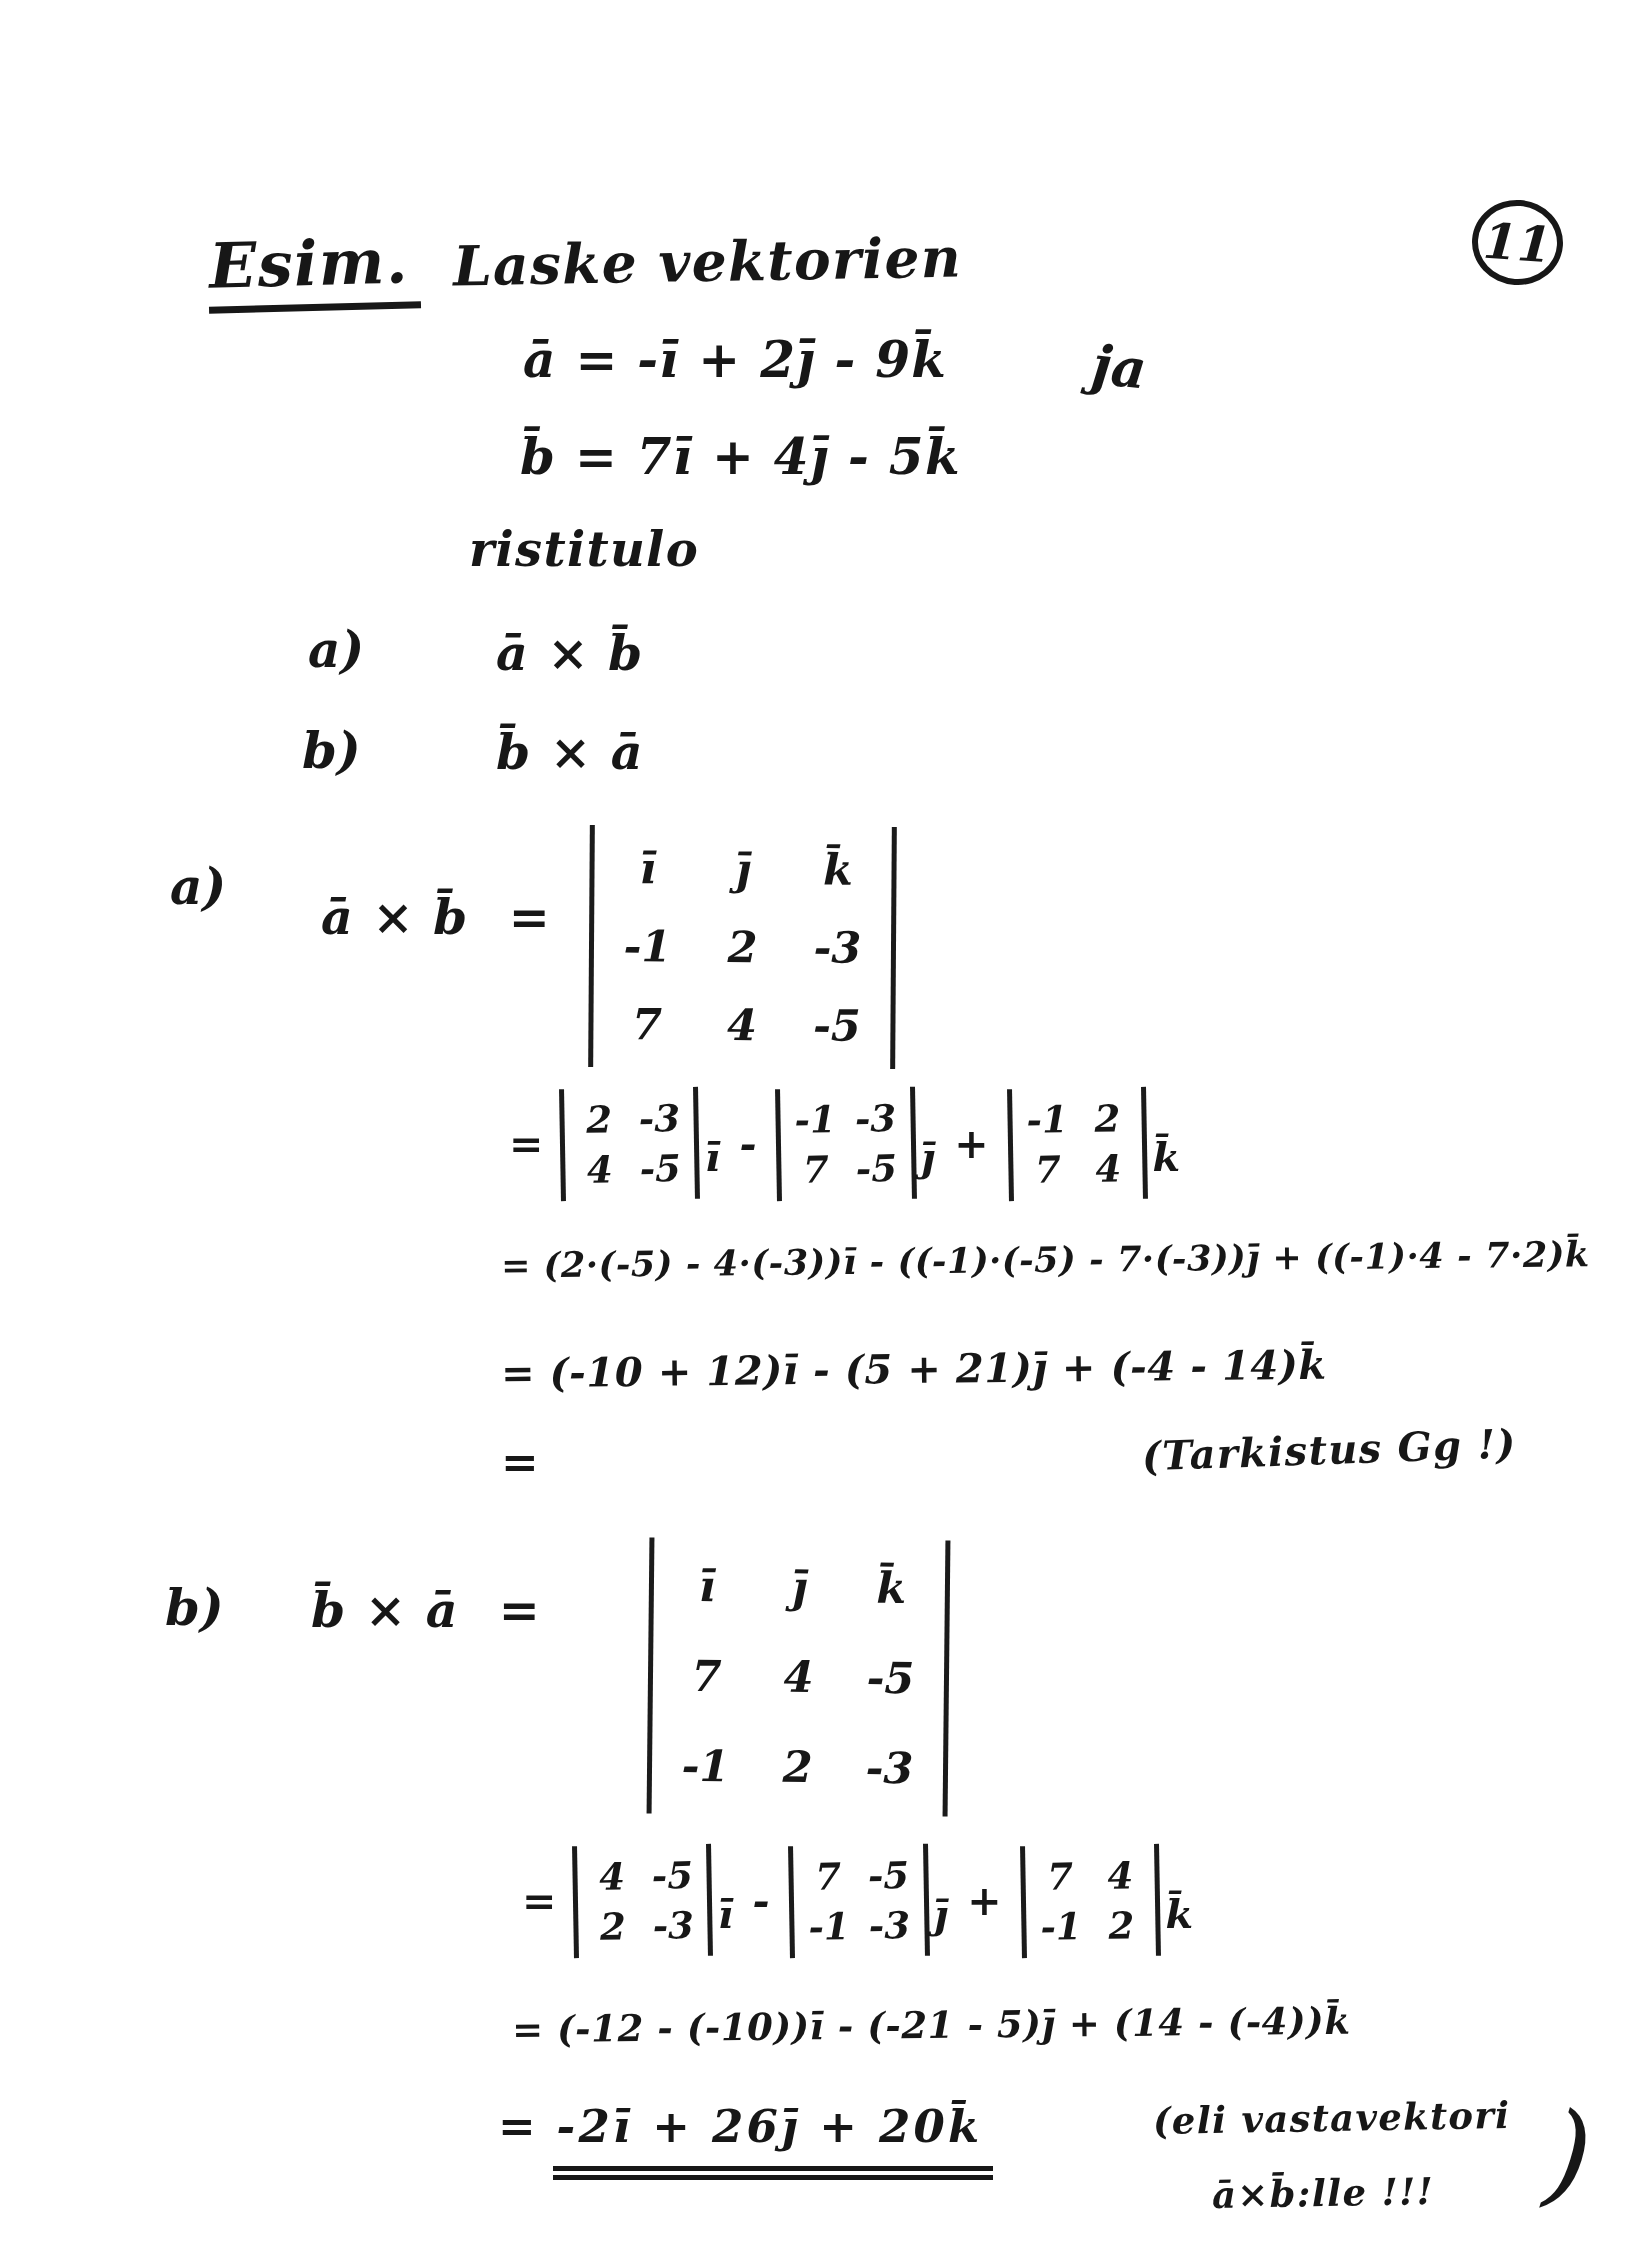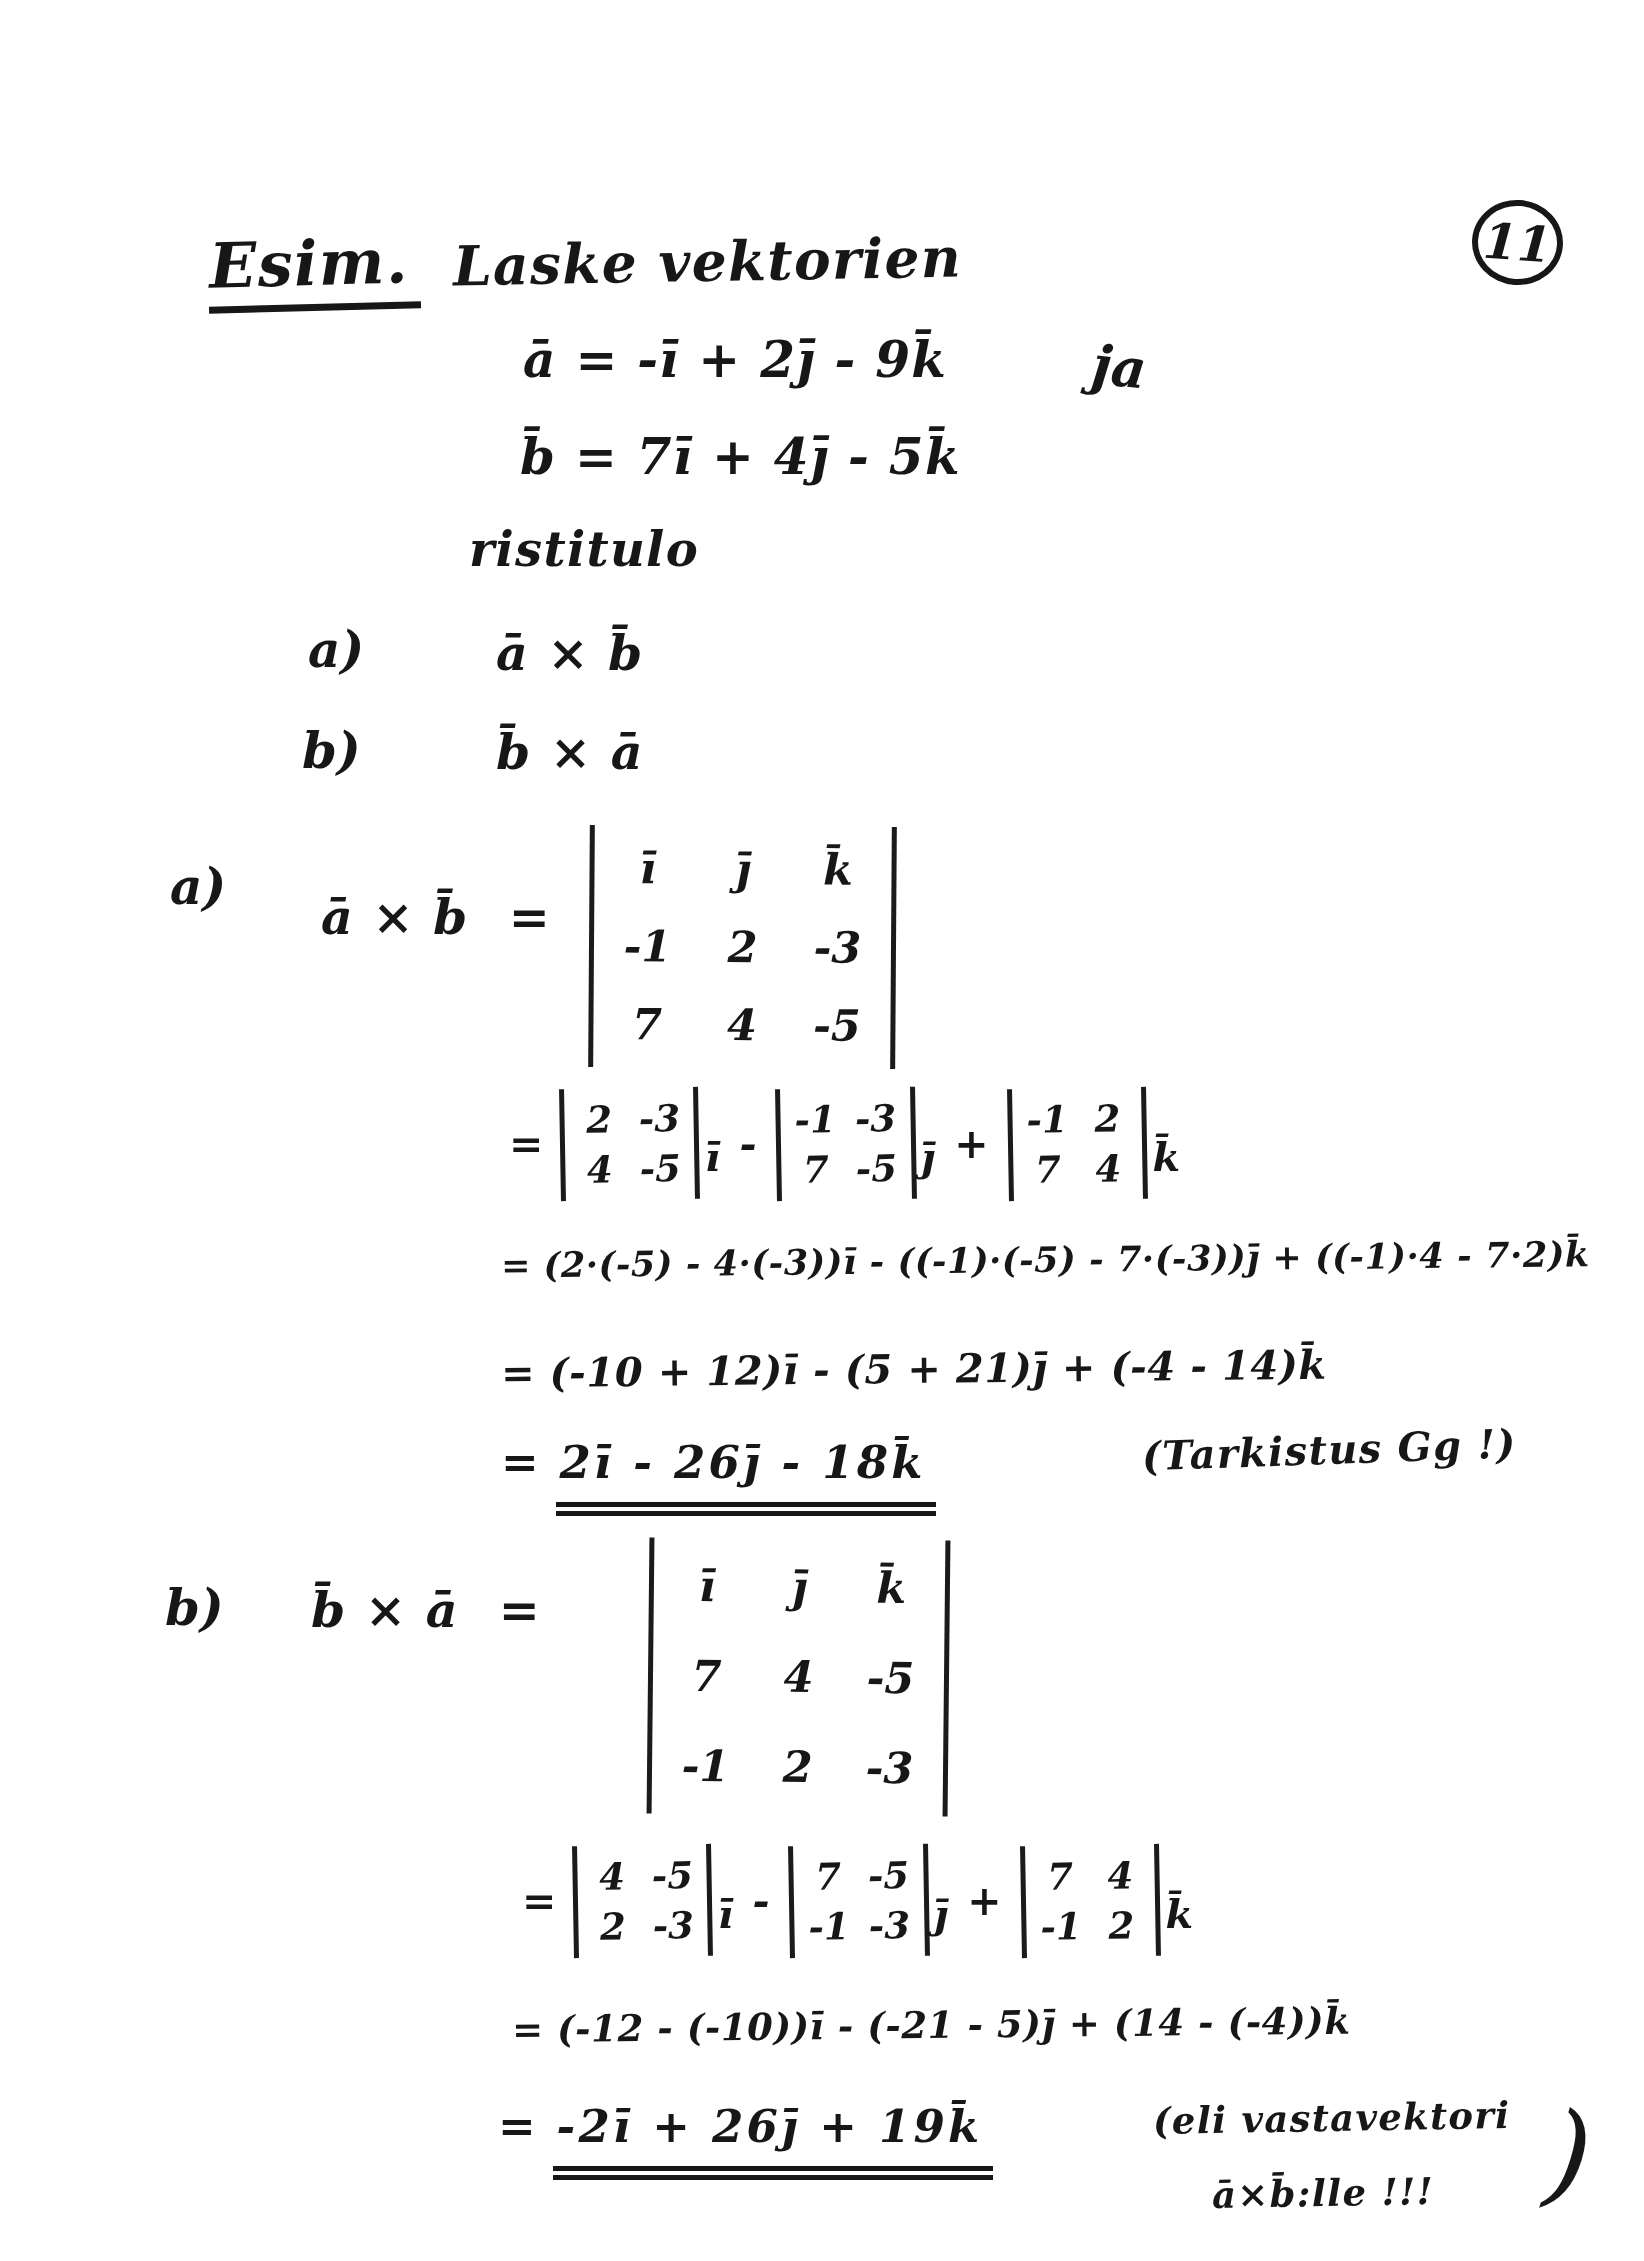--- a/index.html
+++ b/index.html
@@ -133,21 +133,20 @@
       </span>
     </span>
     <span class="mult">k̄</span>
   </div>
 
   <div class="abs longline" style="left:501px; top:1239px;">= (2·(-5) - 4·(-3))ī - ((-1)·(-5) - 7·(-3))j̄ + ((-1)·4 - 7·2)k̄</div>
   <div class="abs midline" style="left:501px; top:1345px;">= (-10 + 12)ī - (5 + 21)j̄ + (-4 - 14)k̄</div>
 
   <div class="abs resrow" style="left:501px; top:1436px;">
     <span>=</span>
-    <span class="res-expr">2ī - 26j̄ - 18k̄</span>
   </div>
   <div class="abs note" style="left:1142px; top:1426px;">(Tarkistus Gg !)</div>
 
   <div class="abs itemlabel" style="left:165px; top:1578px;">b)</div>
 
   <div class="abs lhsrow" style="left:311px; top:1581px;">
     <span class="hw">b̄ × ā</span>
     <span>=</span>
   </div>
 
@@ -195,21 +194,21 @@
         <span>2</span>
       </span>
     </span>
     <span class="mult">k̄</span>
   </div>
 
   <div class="abs longline" style="left:512px; top:2003px; font-size:37px;">= (-12 - (-10))ī - (-21 - 5)j̄ + (14 - (-4))k̄</div>
 
   <div class="abs resrow" style="left:498px; top:2100px;">
     <span>=</span>
-    <span class="res-expr">-2ī + 26j̄ + 19k̄</span>
+    <span class="res-expr">-2ī + 26j̄ + 20k̄</span>
   </div>
 
   <div class="abs noteb" style="left:1153px; top:2096px;">(eli  vastavektori</div>
   <div class="abs noteb" style="left:1212px; top:2171px;">ā×b̄:lle !!!</div>
   <div class="abs bigparen" style="left:1547px; top:2088px;">)</div>
 
 </div>
 
 
 </body></html>

